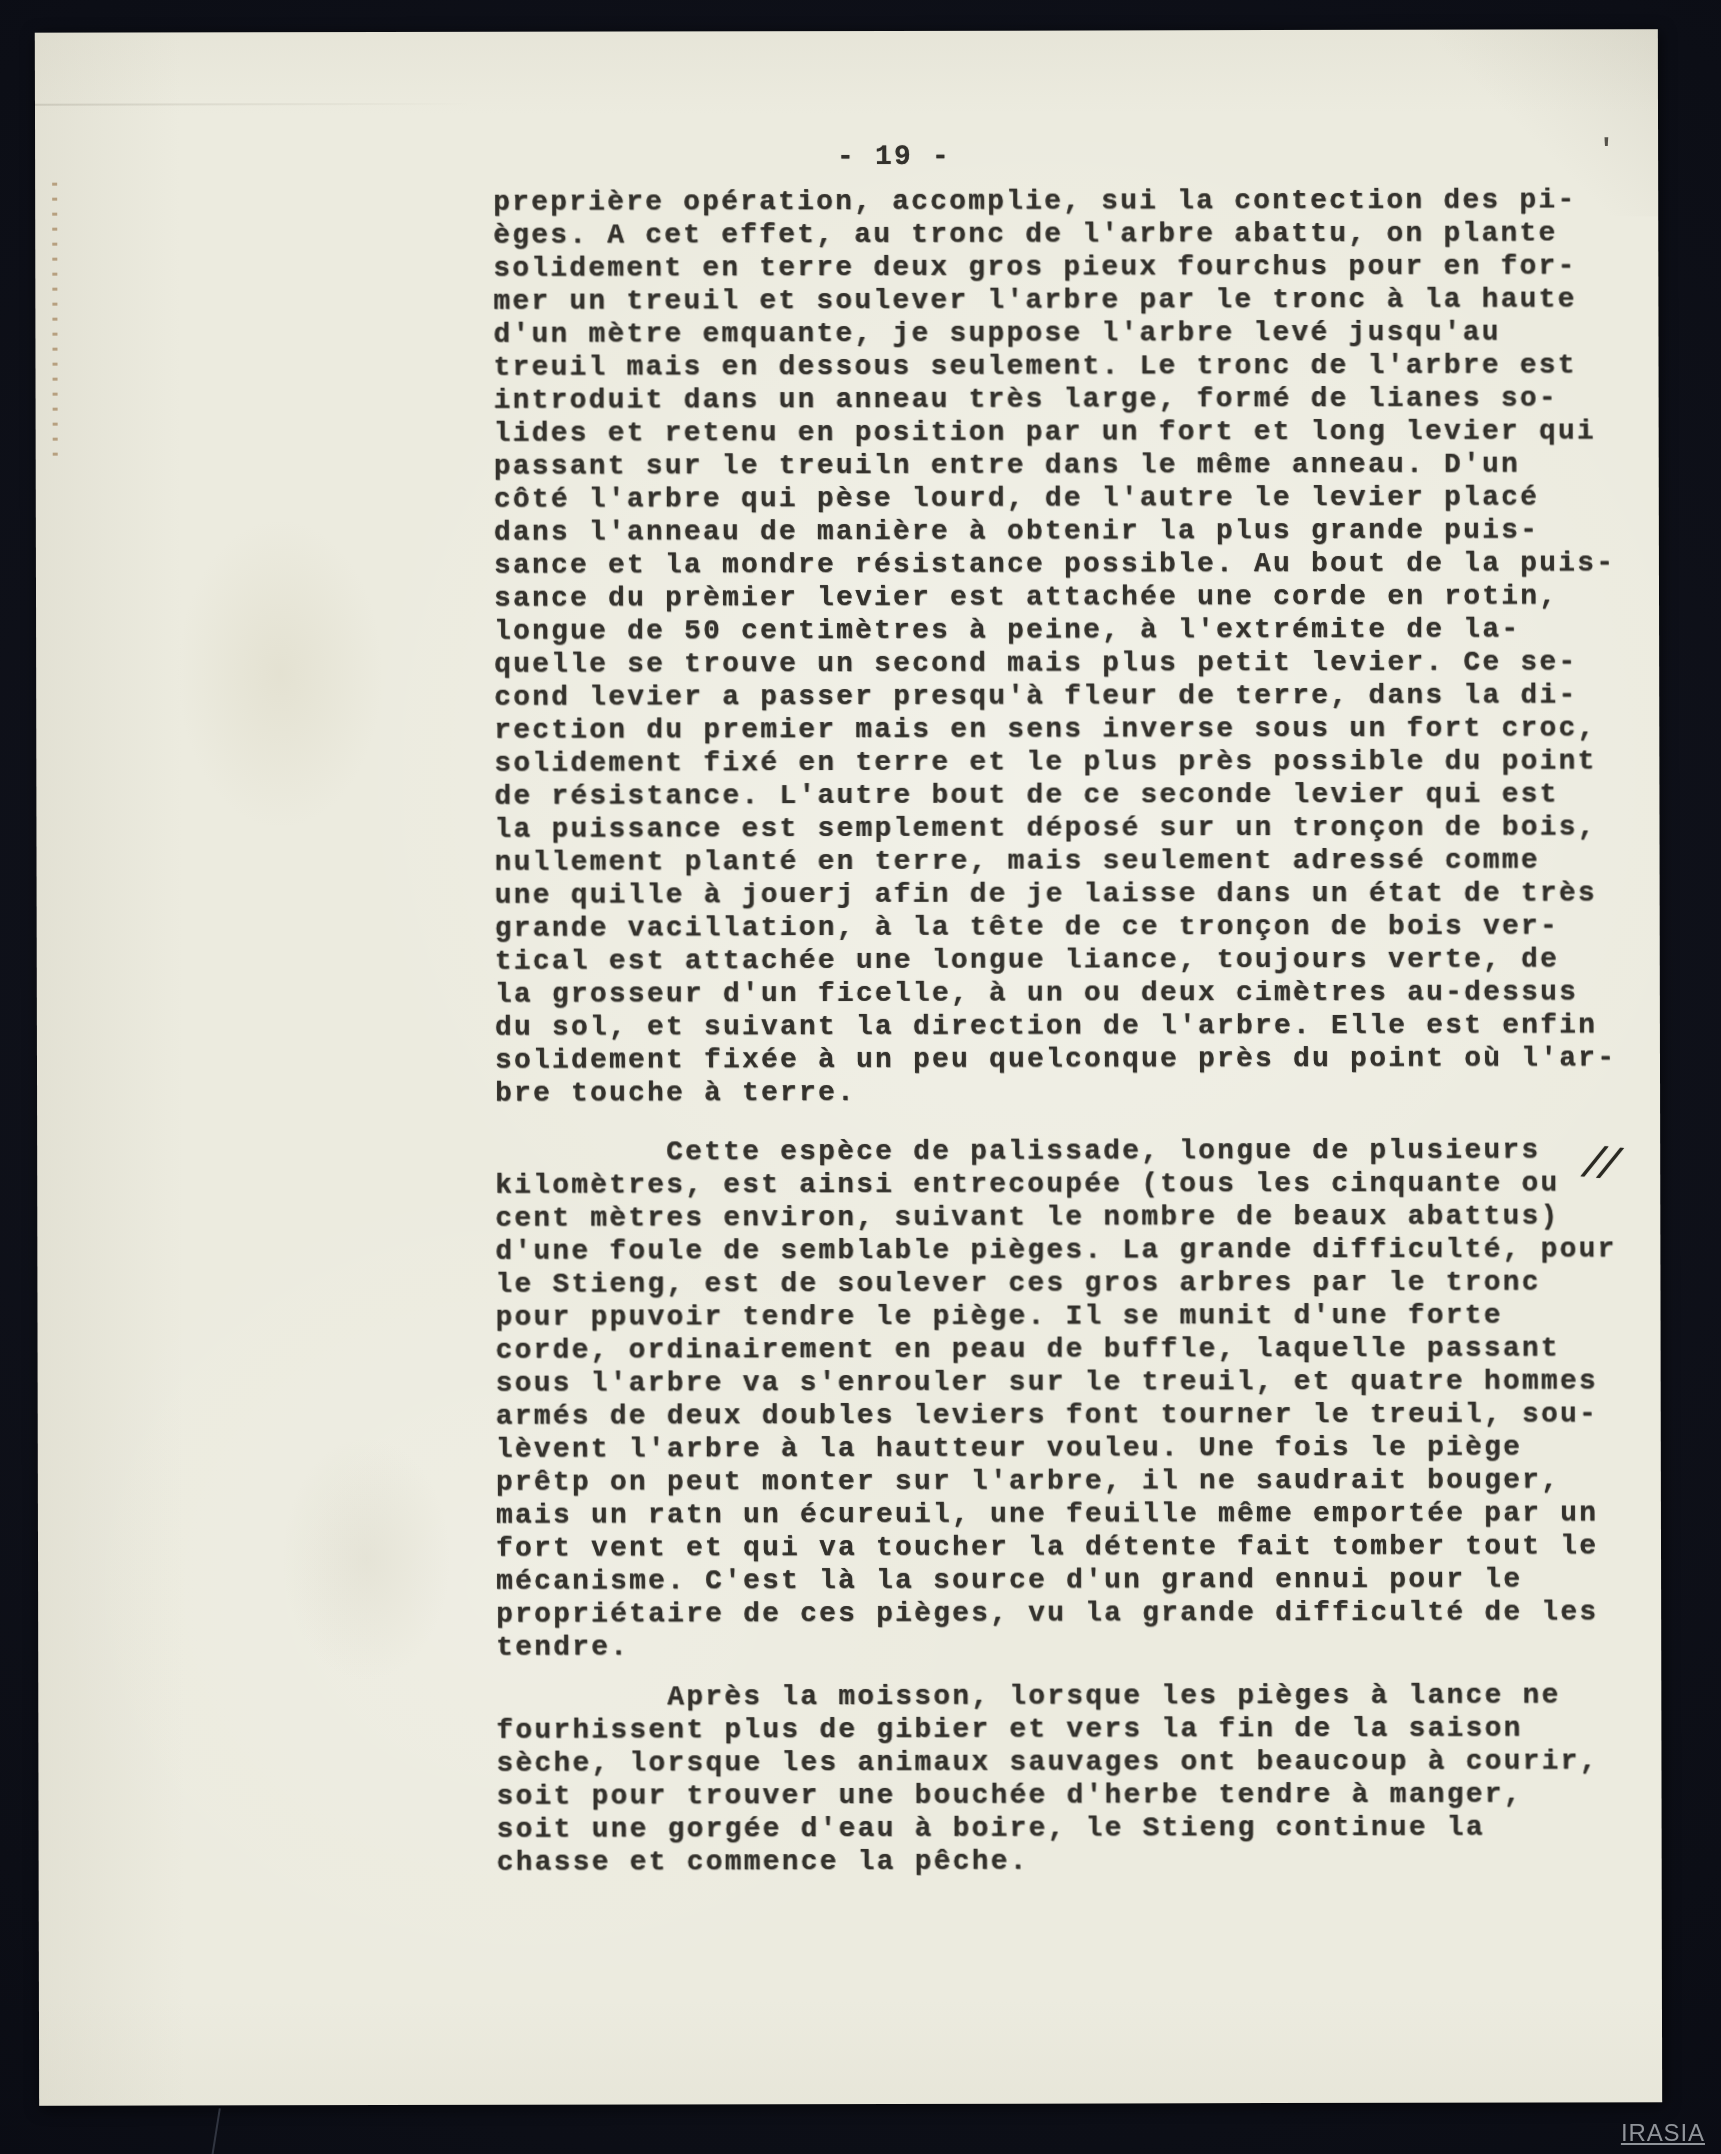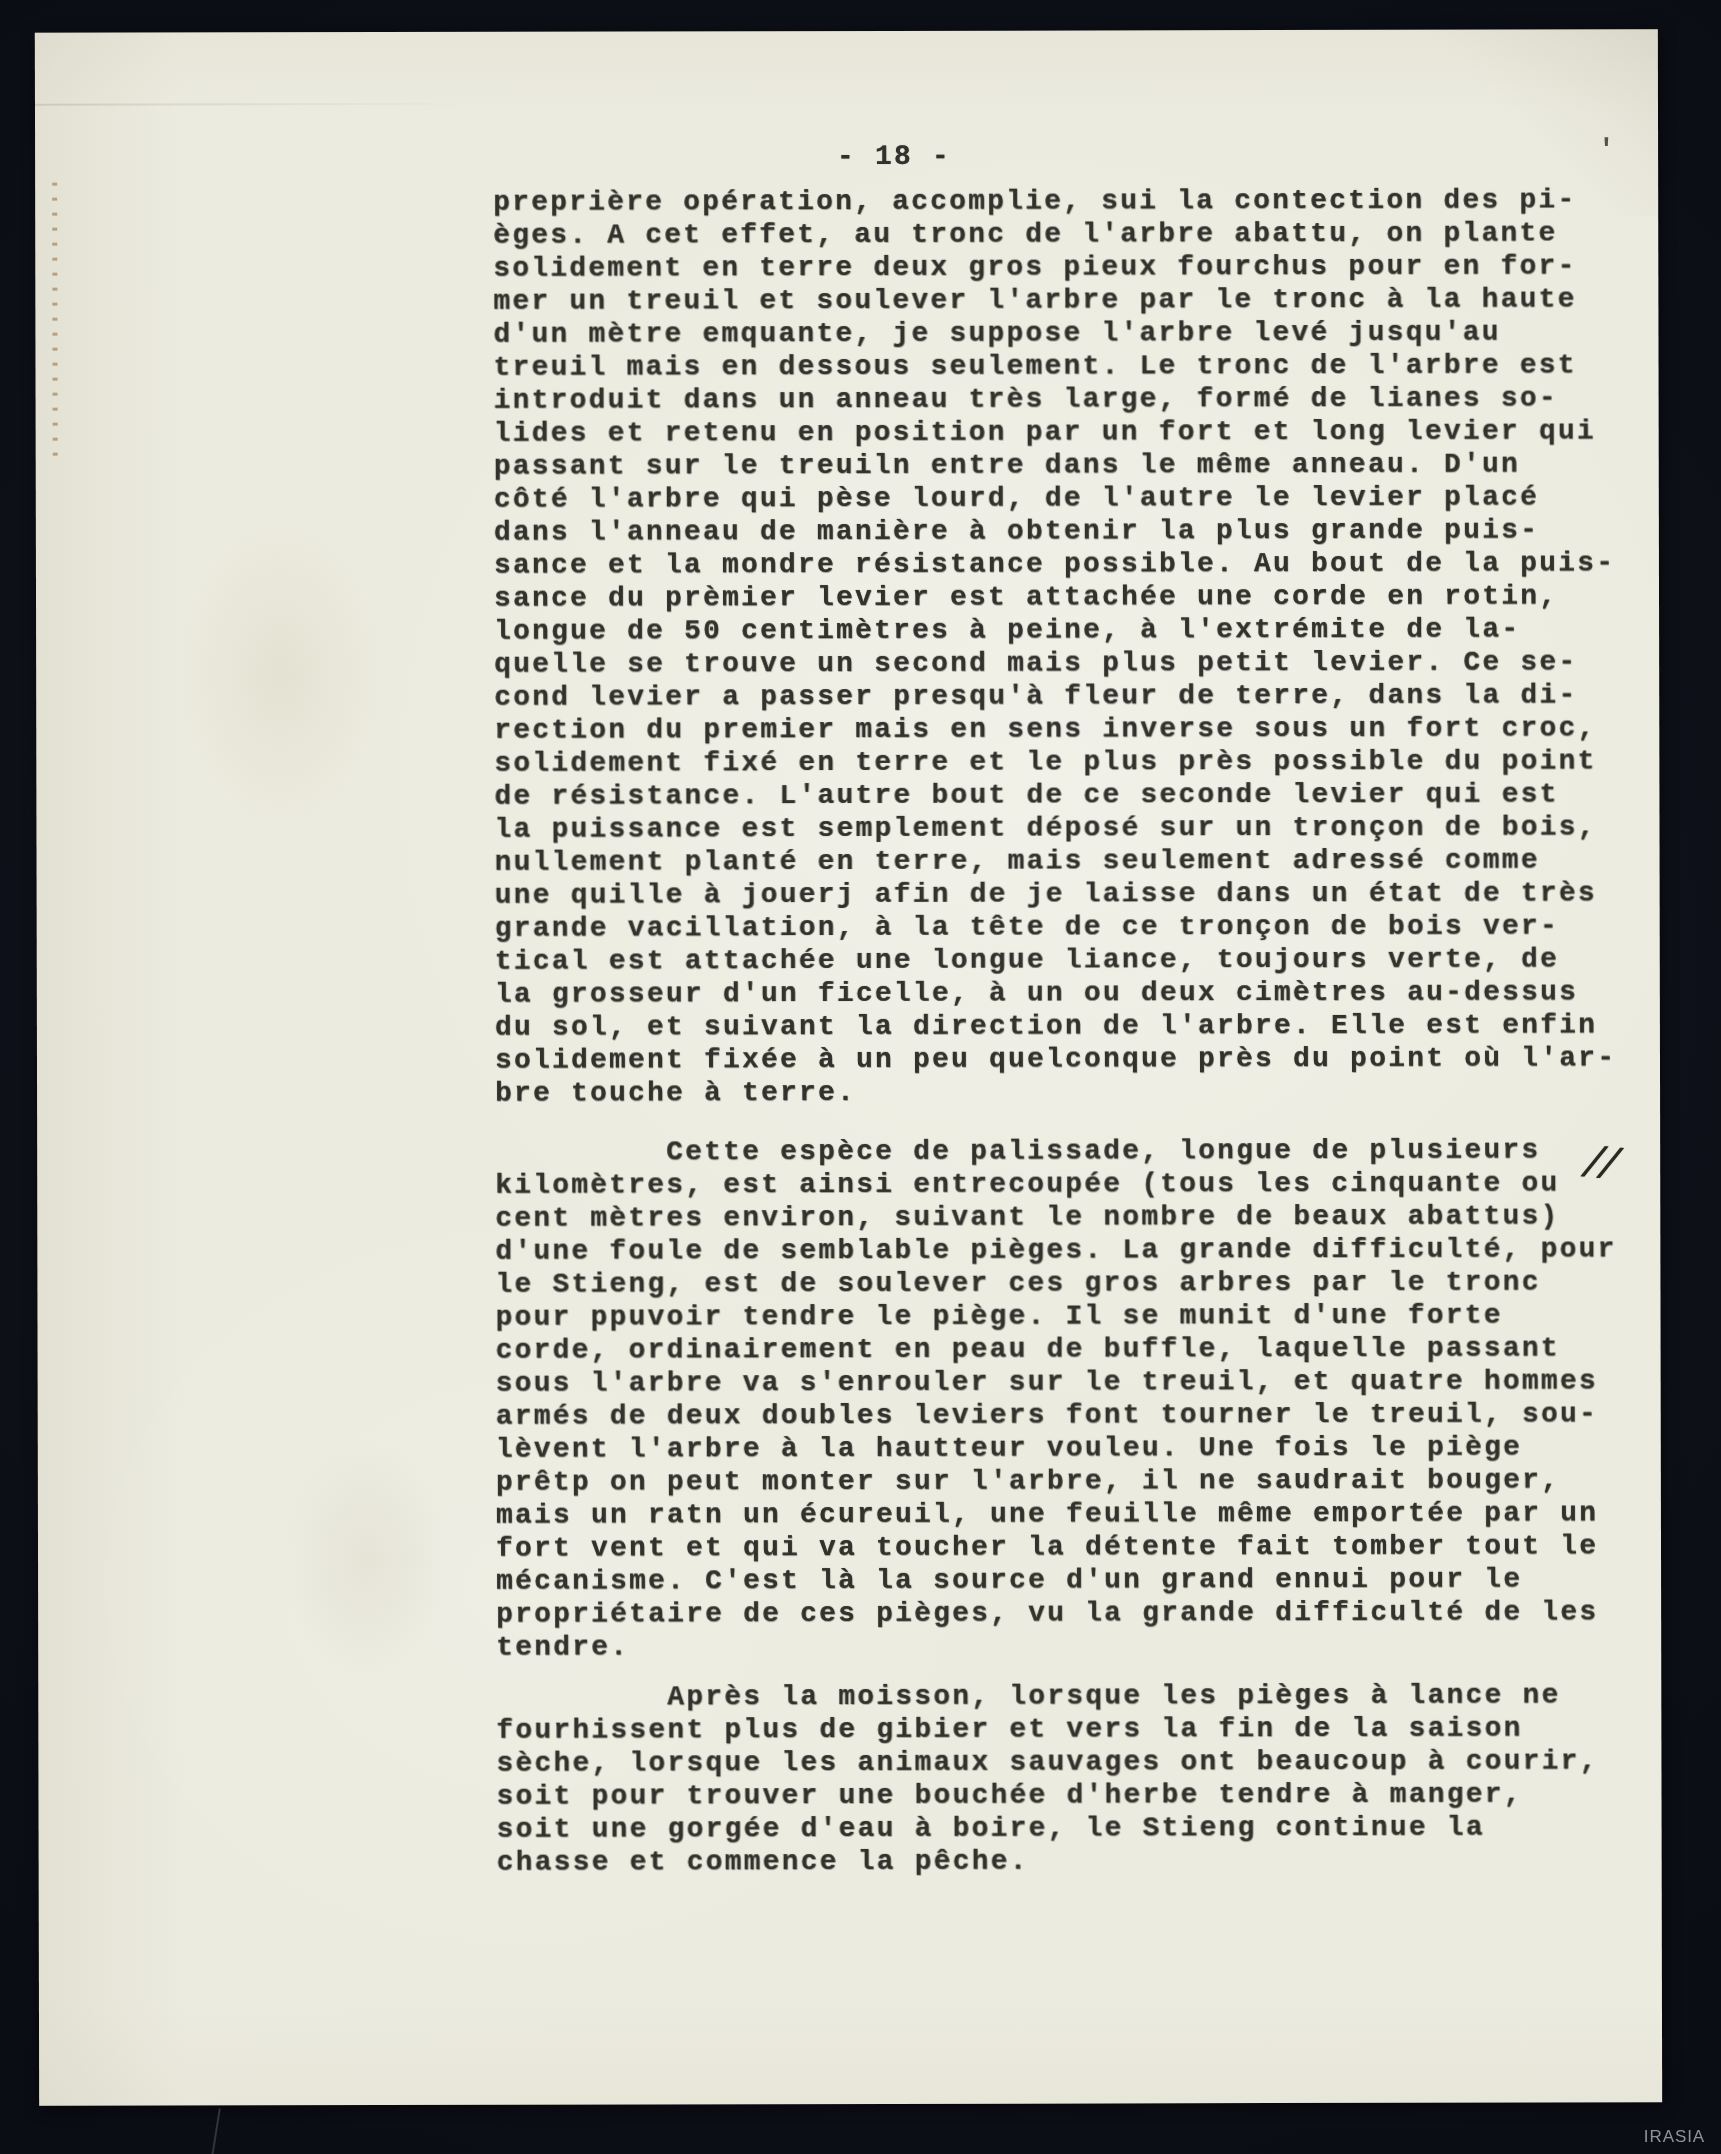--- a/index.html
+++ b/index.html
@@ -75,36 +75,36 @@
     text-shadow:0 0 0.9px rgba(42,41,34,.7);
   }
   
   .scratch{
     position:absolute;left:215px;top:2108px;width:1.9px;height:49px;
     background:rgba(96,102,118,.45);transform:rotate(9deg);
   }
   .watermark{
     position:absolute;right:16px;bottom:8.4px;
     font-family:"Liberation Sans","DejaVu Sans",sans-serif;
-    font-size:17px;letter-spacing:0.9px;color:#90949a;
+    font-size:24px;letter-spacing:0.9px;color:#90949a;text-decoration:underline;
   }
 </style>
 </head>
 <body>
 
 <div class="stage">
 
   <div class="paper">
     <div class="crease-top"></div>
     <div class="crease-corner"></div>
     <div class="stain-speckles"></div>
     <div class="stain-smudge-1"></div>
     <div class="stain-smudge-2"></div>
 
-    <div class="page-number">- 18 -</div>
+    <div class="page-number">- 19 -</div>
 
     <span class="stray-mark">'</span>
 
     <div class="text-block">
       <p class="para p1">preprière opération, accomplie, sui la contection des pi-
 èges. A cet effet, au tronc de l'arbre abattu, on plante
 solidement en terre deux gros pieux fourchus pour en for-
 mer un treuil et soulever l'arbre par le tronc à la haute
 d'un mètre emquante, je suppose l'arbre levé jusqu'au
 treuil mais en dessous seulement. Le tronc de l'arbre est

